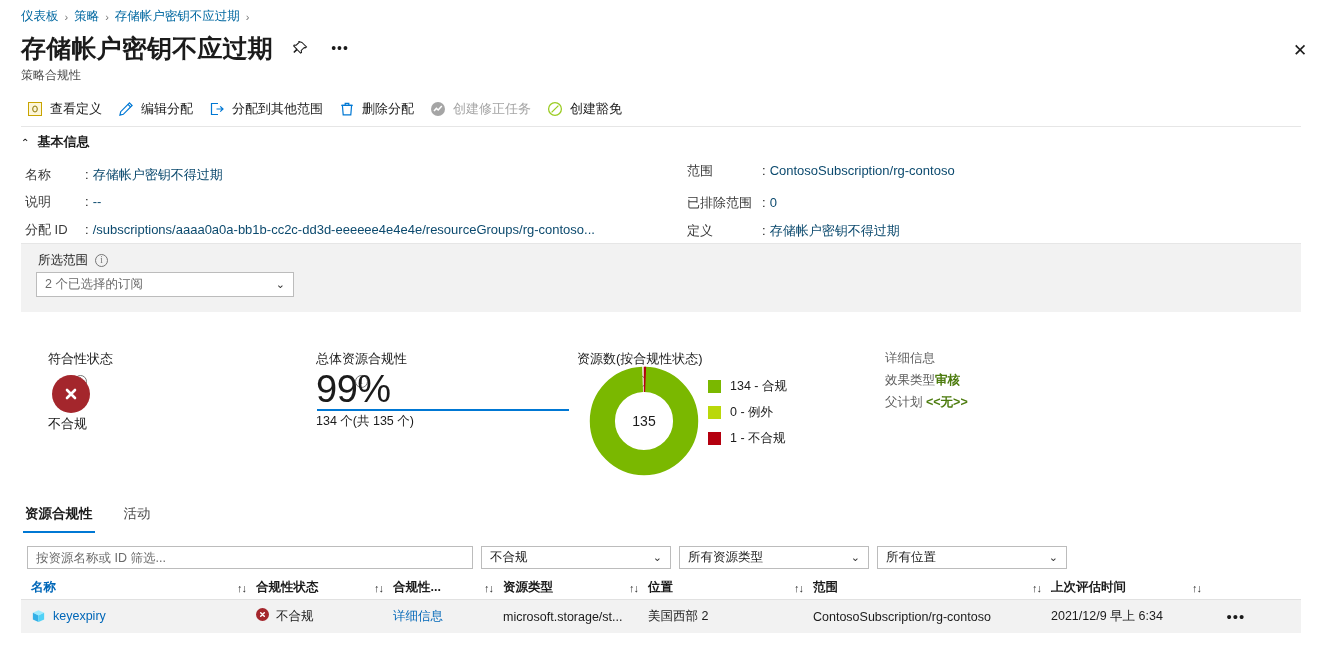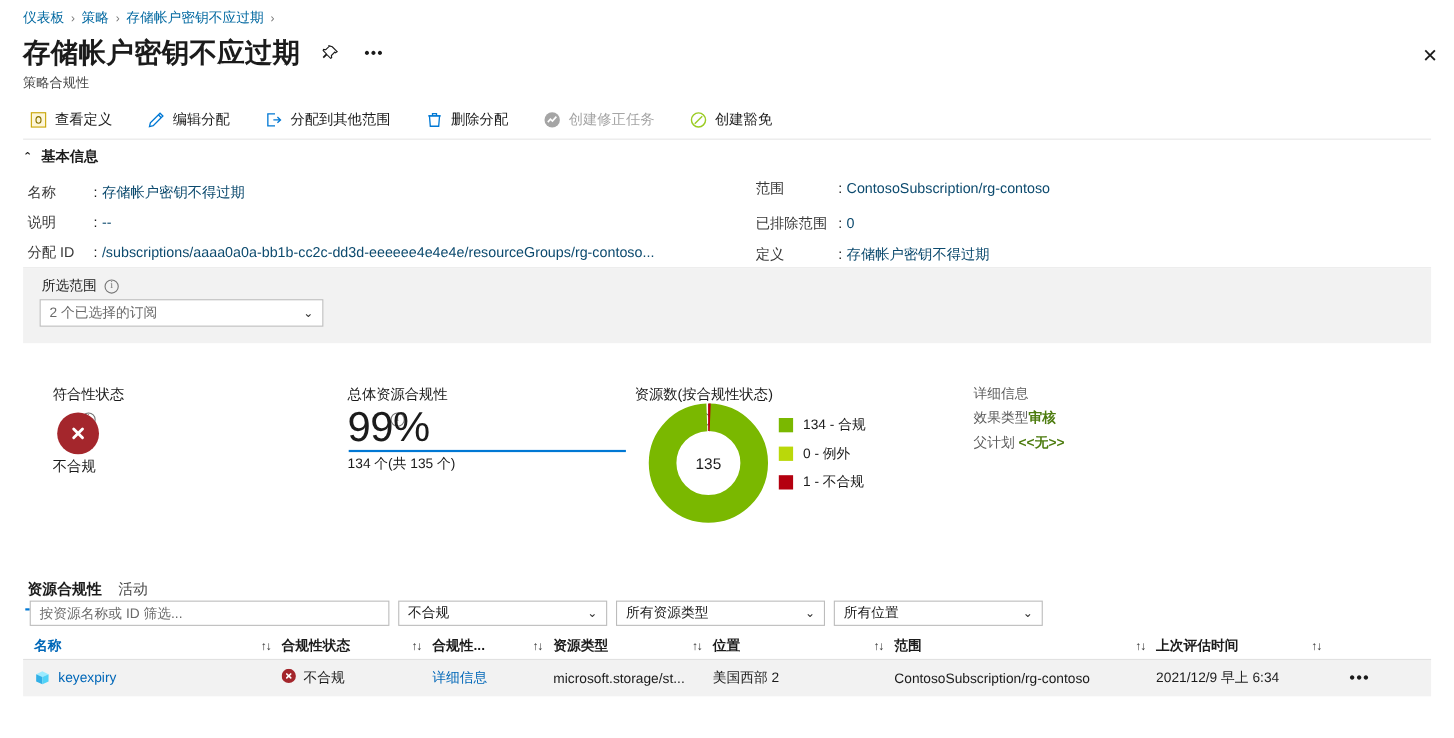--- a/index.html
+++ b/index.html
@@ -41,21 +41,21 @@
   }
   .close-btn {
     position: absolute; right: 6px; top: 34px;
     width: 32px; height: 32px; display: flex; align-items: center; justify-content: center;
     cursor: pointer; font-size: 17px; color: #1b1b1b; line-height: 1;
   }
 
   
   .cmdbar {
     position: absolute; left: 21px; top: 96px;
-    display: flex; align-items: center; gap: 16px;
+    display: flex; align-items: center; gap: 0px;
   }
   .cmd {
     display: flex; align-items: center; gap: 7px;
     padding: 4px 10px 4px 6px; cursor: pointer;
     font-size: 13px; color: #1b1b1b; white-space: nowrap;
   }
   .cmd.disabled { color: #a5a5a5; cursor: default; }
   .cmd-ico { width: 16px; height: 16px; display: block; flex: 0 0 16px; }
   .rule {
     position: absolute; left: 21px; top: 126px; width: 1280px; height: 1px;
@@ -151,33 +151,33 @@
   }
   .sw { width: 13px; height: 13px; flex: 0 0 13px; }
   
   .details { position: absolute; left: 885px; top: 350px; }
   .details .d-title { font-size: 12.5px; color: #5c5c5c; margin-bottom: 5px; }
   .details .d-row { font-size: 12.5px; color: #5c5c5c; margin-bottom: 5px; white-space: nowrap; }
   .details .d-row b { color: #4d7c0f; font-weight: bold; }
 
   
   .tabs {
-    position: absolute; left: 23px; top: 527px;
-    display: flex; align-items: flex-end; gap: 11px;
+    position: absolute; left: 23px; top: 505px;
+    display: flex; align-items: flex-end; gap: 27px;
   }
   .tab {
     font-size: 13.5px; color: #4a4a4a; padding: 0 2px 8px 2px;
     cursor: pointer; border-bottom: 2px solid transparent; white-space: nowrap;
   }
   .tab.active { color: #1b1b1b; font-weight: bold; border-bottom-color: #0078d4; }
 
   
   .filters { position: absolute; left: 27px; top: 546px; display: flex; gap: 8px; }
   .txt-input {
-    width: 327px; height: 23px; border: 1px solid #bcbcbc; background: #fff;
+    width: 446px; height: 23px; border: 1px solid #bcbcbc; background: #fff;
     font-size: 12.5px; color: #1b1b1b; padding: 0 8px;
     font-family: "Liberation Sans", "DejaVu Sans", sans-serif;
   }
   .txt-input::placeholder { color: #6a6a6a; }
   .sel {
     height: 23px; border: 1px solid #bcbcbc; background: #fff;
     display: flex; align-items: center; padding: 0 8px; cursor: pointer;
   }
   .sel .val { font-size: 12.5px; color: #1b1b1b; flex: 1; white-space: nowrap; }
   .sel.w1 { width: 190px; }

